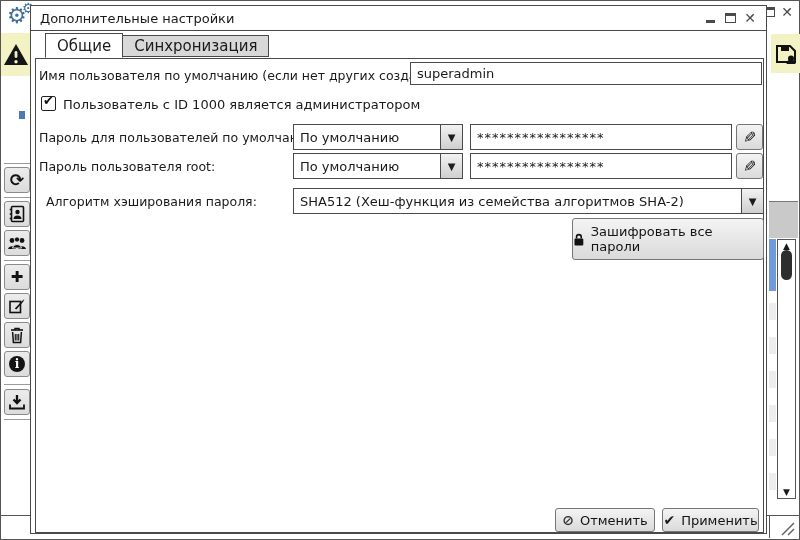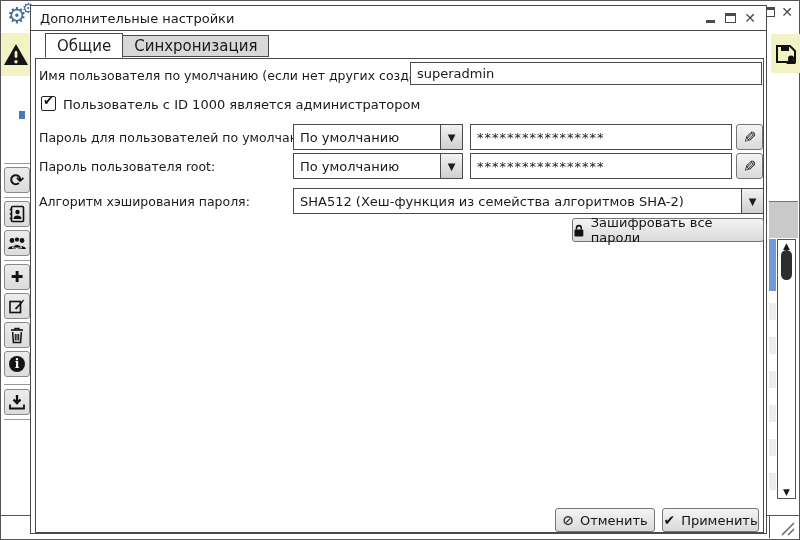--- a/index.html
+++ b/index.html
@@ -234,27 +234,27 @@
       <span class="lbl" style="left:3px; top:100px;">Пароль пользователя root:</span>
       <div class="combo" style="left:257px; top:94px; width:170px; height:26px;">
         <span class="cval">По умолчанию</span>
         <span class="cbtn">▼</span>
       </div>
       <input class="fld" style="left: 434px; top: 94px; width: 262px; height: 26px; letter-spacing: 1px;" value="*****************">
       <div class="btn" style="left:700px; top:94px; width:27px; height:26px;">
         <span class="pencil">✎</span>
       </div>
 
-      <span class="lbl" style="left:3px; top:135px;">Алгоритм хэширования пароля:</span>
+      <span class="lbl" style="left:10px; top:135px;">Алгоритм хэширования пароля:</span>
       <div class="combo" style="left:257px; top:129px; width:471px; height:26px;">
         <span class="cval">SHA512 (Хеш-функция из семейства алгоритмов SHA-2)</span>
         <span class="cbtn">▼</span>
       </div>
 
-      <div class="btn" style="left:536px; top:159px; width:192px; height:24px;">
+      <div class="btn" style="left:536px; top:159px; width:192px; height:42px;">
         <svg width="12" height="13" viewBox="0 0 12 13">
           <rect x="1.5" y="5.5" width="9" height="7" rx="1" fill="#111"></rect>
           <path d="M3.6 5.5 v-1.6 a2.4 2.4 0 0 1 4.8 0 v1.6" fill="none" stroke="#111" stroke-width="1.6"></path>
         </svg>
         <span>Зашифровать все пароли</span>
       </div>
 
 
       <div class="btn" style="left:519px; top:449px; width:100px; height:24px;">
         <span class="cancel-glyph">⊘</span>

